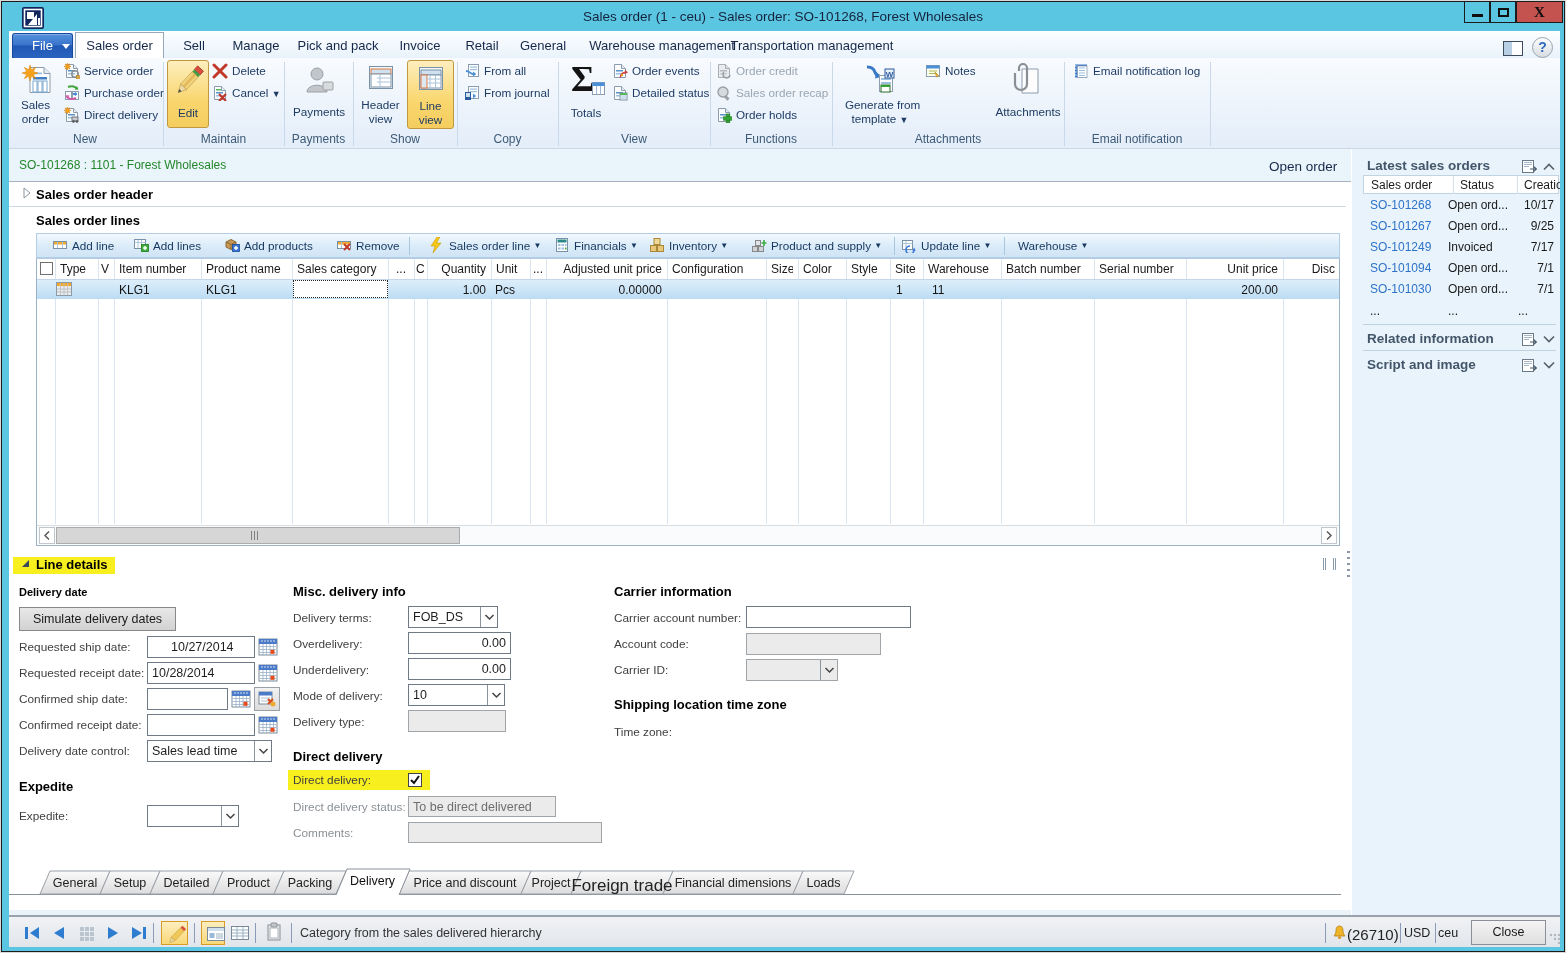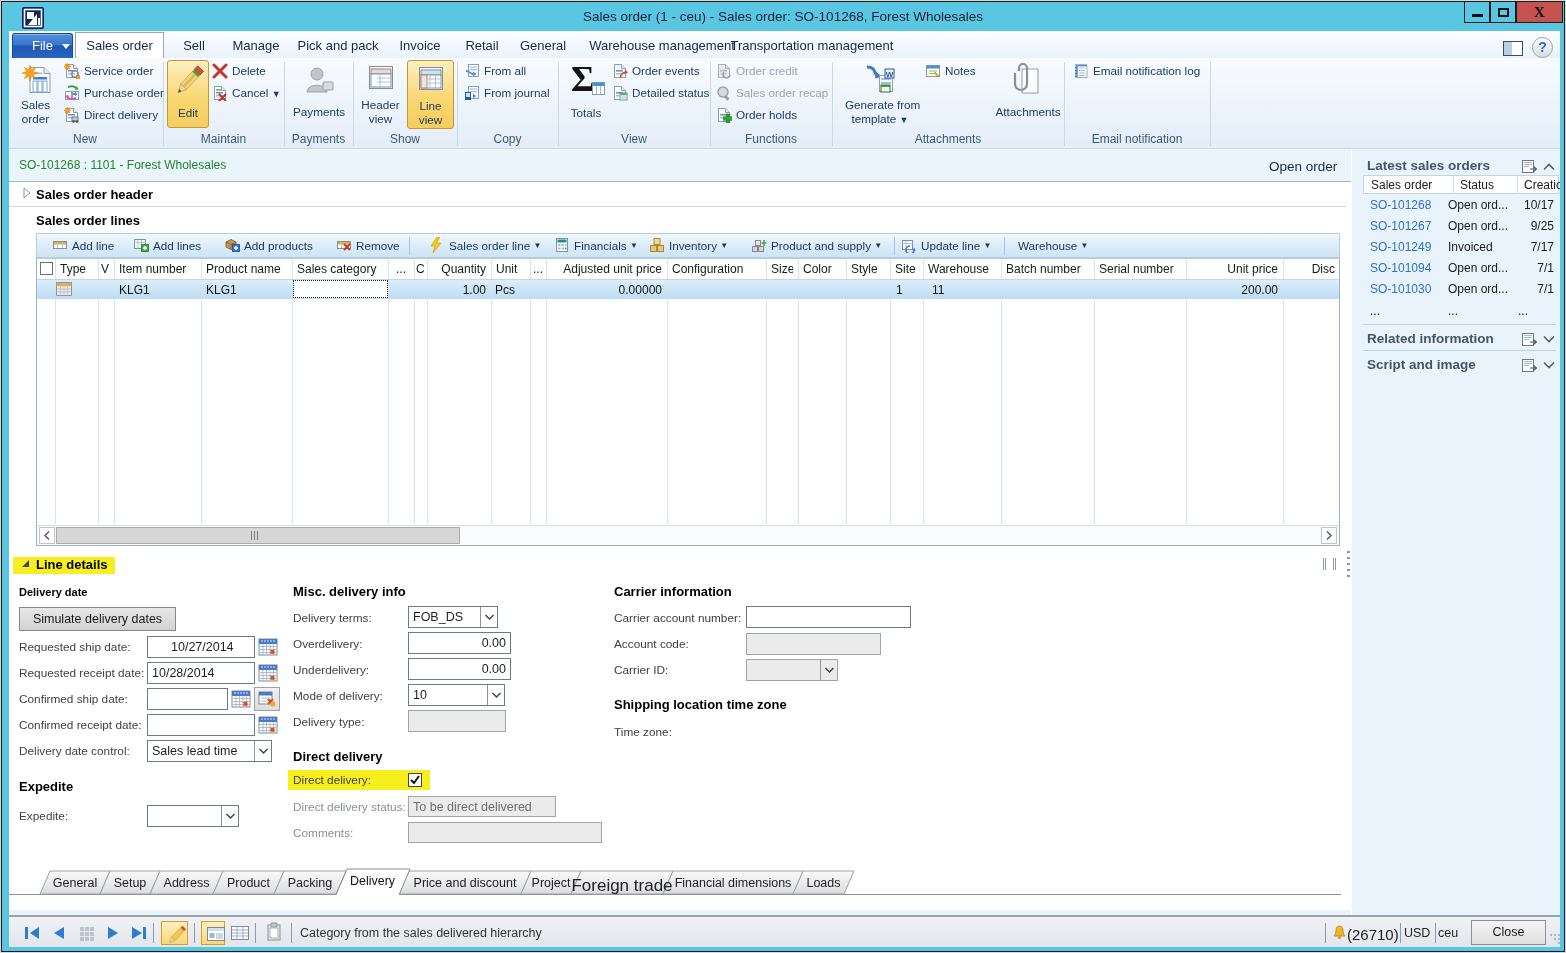--- a/index.html
+++ b/index.html
@@ -570,21 +570,21 @@
           <polygon points="267,26 277,3 339,3 329,26" fill="url(#tg)" stroke="#9aa0a8"></polygon>
           <polygon points="392,26 402,3 524,3 514,26" fill="url(#tg)" stroke="#9aa0a8"></polygon>
           <polygon points="514,26 524,3 574,3 564,26" fill="url(#tg)" stroke="#9aa0a8"></polygon>
           <polygon points="564,26 574,3 666,3 656,26" fill="url(#tg)" stroke="#9aa0a8"></polygon>
           <polygon points="656,26 666,3 796,3 786,26" fill="url(#tg)" stroke="#9aa0a8"></polygon>
           <polygon points="786,26 796,3 847,3 837,26" fill="url(#tg)" stroke="#9aa0a8"></polygon>
           <path d="M329 27 L340 1 L403 1 L392 27" fill="#fff" stroke="#8a9098"></path>
         </svg>
 <div class="a ctr" style="left:33px;top:8px;width:70px;color:#222;font-size:12.5px">General</div>
 <div class="a ctr" style="left:93px;top:8px;width:60px;color:#222;font-size:12.5px">Setup</div>
-<div class="a ctr" style="left:143px;top:8px;width:73px;color:#222;font-size:12.5px">Address</div>
+<div class="a ctr" style="left:143px;top:8px;width:73px;color:#222;font-size:12.5px">Detailed</div>
 <div class="a ctr" style="left:206px;top:8px;width:71px;color:#222;font-size:12.5px">Product</div>
 <div class="a ctr" style="left:267px;top:8px;width:72px;color:#222;font-size:12.5px">Packing</div>
 <div class="a ctr" style="left:329px;top:6px;width:73px;color:#111;font-size:12.5px">Delivery</div>
 <div class="a ctr" style="left:392px;top:8px;width:132px;color:#222;font-size:12.5px">Price and discount</div>
 <div class="a ctr" style="left:514px;top:8px;width:60px;color:#222;font-size:12.5px">Project</div>
 <div class="a ctr" style="left:564px;top:8px;width:102px;color:#222;font-size:17px">Foreign trade</div>
 <div class="a ctr" style="left:656px;top:8px;width:140px;color:#222;font-size:12.5px">Financial dimensions</div>
 <div class="a ctr" style="left:786px;top:8px;width:61px;color:#222;font-size:12.5px">Loads</div>
 </div>
     </div>

